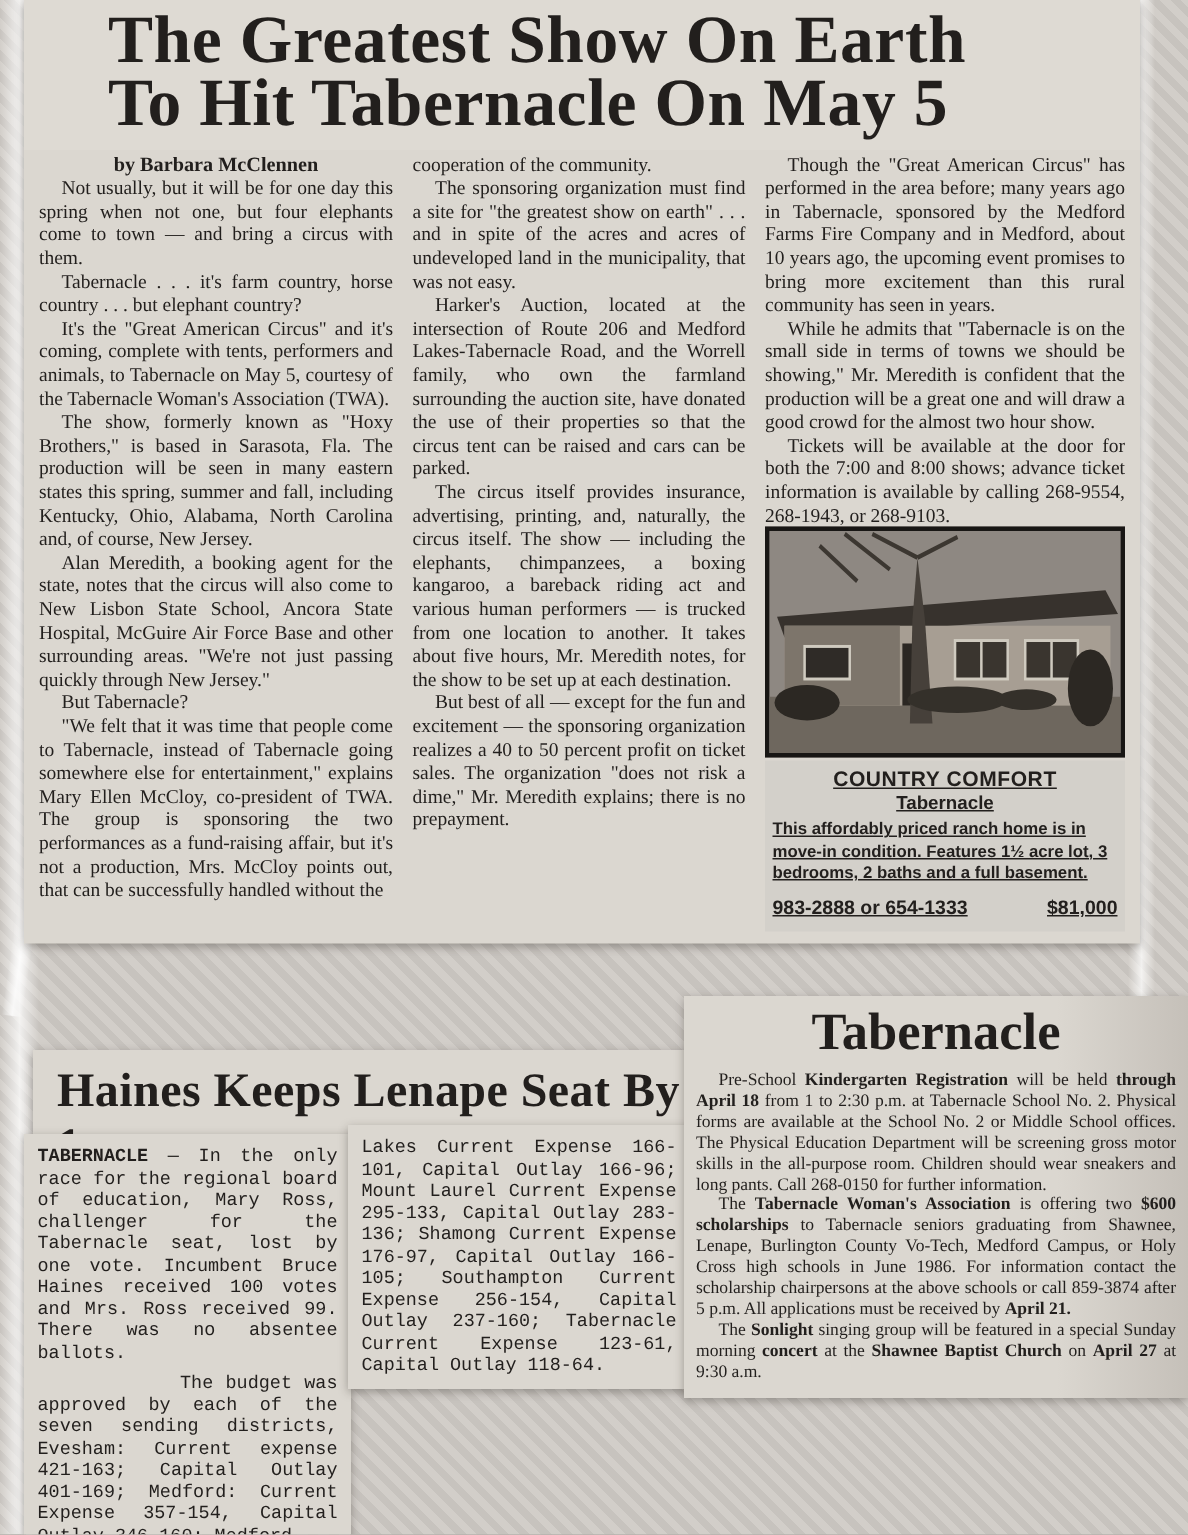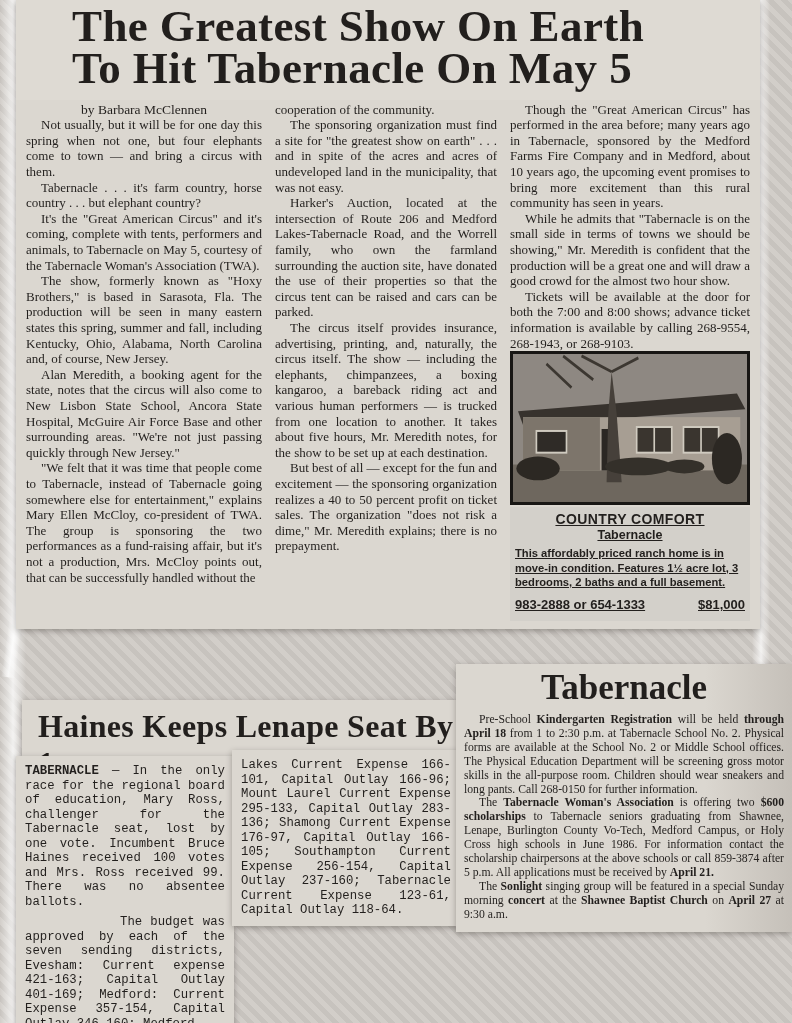--- a/index.html
+++ b/index.html
@@ -11,21 +11,21 @@
   .clip{position:absolute;background:#dbd7d0;box-shadow:0 2px 6px rgba(40,35,30,.35);}
   
   .clip-main{left:16px;top:0;width:744px;padding-bottom:8px;}
   .headline{font-weight:bold;font-size:45px;line-height:.93;letter-spacing:.4px;
     padding:6px 4px 10px 56px;background:#dedad3;}
   .cols{display:flex;gap:13px;padding:2px 10px 0;}
   .col{text-align:justify;font-size:13px;line-height:15.6px;}
   .c1{width:236px;} .c2{width:222px;} .c3{width:240px;}
   .col p{margin:0;text-indent:15px;}
   .col p.ni{text-indent:0;}
-  .byline{text-align:center;font-weight:normal;text-indent:0 !important;margin:0 0 2px;font-size:13.5px;}
+  .byline{text-align:center;font-weight:bold;text-indent:0 !important;margin:0 0 2px;font-size:13.5px;}
   
   .house-ad{margin-top:0;text-decoration:underline;}
   .ad-photo{display:block;border:3px solid #181614;width:234px;height:148px;background:#8e8882;}
   .ad-caption{background:#d3d0ca;font-family:"Liberation Sans",sans-serif;padding:5px 5px 8px;margin-top:2px;}
   .ad-title{text-align:center;font-weight:bold;font-size:14px;letter-spacing:.4px;}
   .ad-sub{text-align:center;font-weight:bold;font-size:12.5px;}
   .ad-body{font-size:11.2px;font-weight:bold;line-height:1.27;margin-top:3px;text-align:left;}
   .ad-row{display:flex;justify-content:space-between;font-weight:bold;font-size:13px;margin-top:8px;}
   
   .haines-head{left:22px;top:700px;width:432px;padding:8px 0 12px 16px;
@@ -56,20 +56,21 @@
       <div>To Hit Tabernacle On May 5</div>
     </div>
     <div class="cols">
       <div class="col c1">
         <p class="byline">by Barbara McClennen</p>
         <p>Not usually, but it will be for one day this spring when not one, but four elephants come to town — and bring a circus with them.</p>
         <p>Tabernacle . . . it's farm country, horse country . . . but elephant country?</p>
         <p>It's the "Great American Circus" and it's coming, complete with tents, performers and animals, to Tabernacle on May 5, courtesy of the Tabernacle Woman's Association (TWA).</p>
         <p>The show, formerly known as "Hoxy Brothers," is based in Sarasota, Fla. The production will be seen in many eastern states this spring, summer and fall, including Kentucky, Ohio, Alabama, North Carolina and, of course, New Jersey.</p>
         <p>Alan Meredith, a booking agent for the state, notes that the circus will also come to New Lisbon State School, Ancora State Hospital, McGuire Air Force Base and other surrounding areas. "We're not just passing quickly through New Jersey."</p>
+        <p>But Tabernacle?</p>
         <p>"We felt that it was time that people come to Tabernacle, instead of Tabernacle going somewhere else for entertainment," explains Mary Ellen McCloy, co-president of TWA. The group is sponsoring the two performances as a fund-raising affair, but it's not a production, Mrs. McCloy points out, that can be successfully handled without the</p>
       </div>
       <div class="col c2">
         <p class="ni">cooperation of the community.</p>
         <p>The sponsoring organization must find a site for "the greatest show on earth" . . . and in spite of the acres and acres of undeveloped land in the municipality, that was not easy.</p>
         <p>Harker's Auction, located at the intersection of Route 206 and Medford Lakes-Tabernacle Road, and the Worrell family, who own the farmland surrounding the auction site, have donated the use of their properties so that the circus tent can be raised and cars can be parked.</p>
         <p>The circus itself provides insurance, advertising, printing, and, naturally, the circus itself. The show — including the elephants, chimpanzees, a boxing kangaroo, a bareback riding act and various human performers — is trucked from one location to another. It takes about five hours, Mr. Meredith notes, for the show to be set up at each destination.</p>
         <p>But best of all — except for the fun and excitement — the sponsoring organization realizes a 40 to 50 percent profit on ticket sales. The organization "does not risk a dime," Mr. Meredith explains; there is no prepayment.</p>
       </div>
       <div class="col c3">

